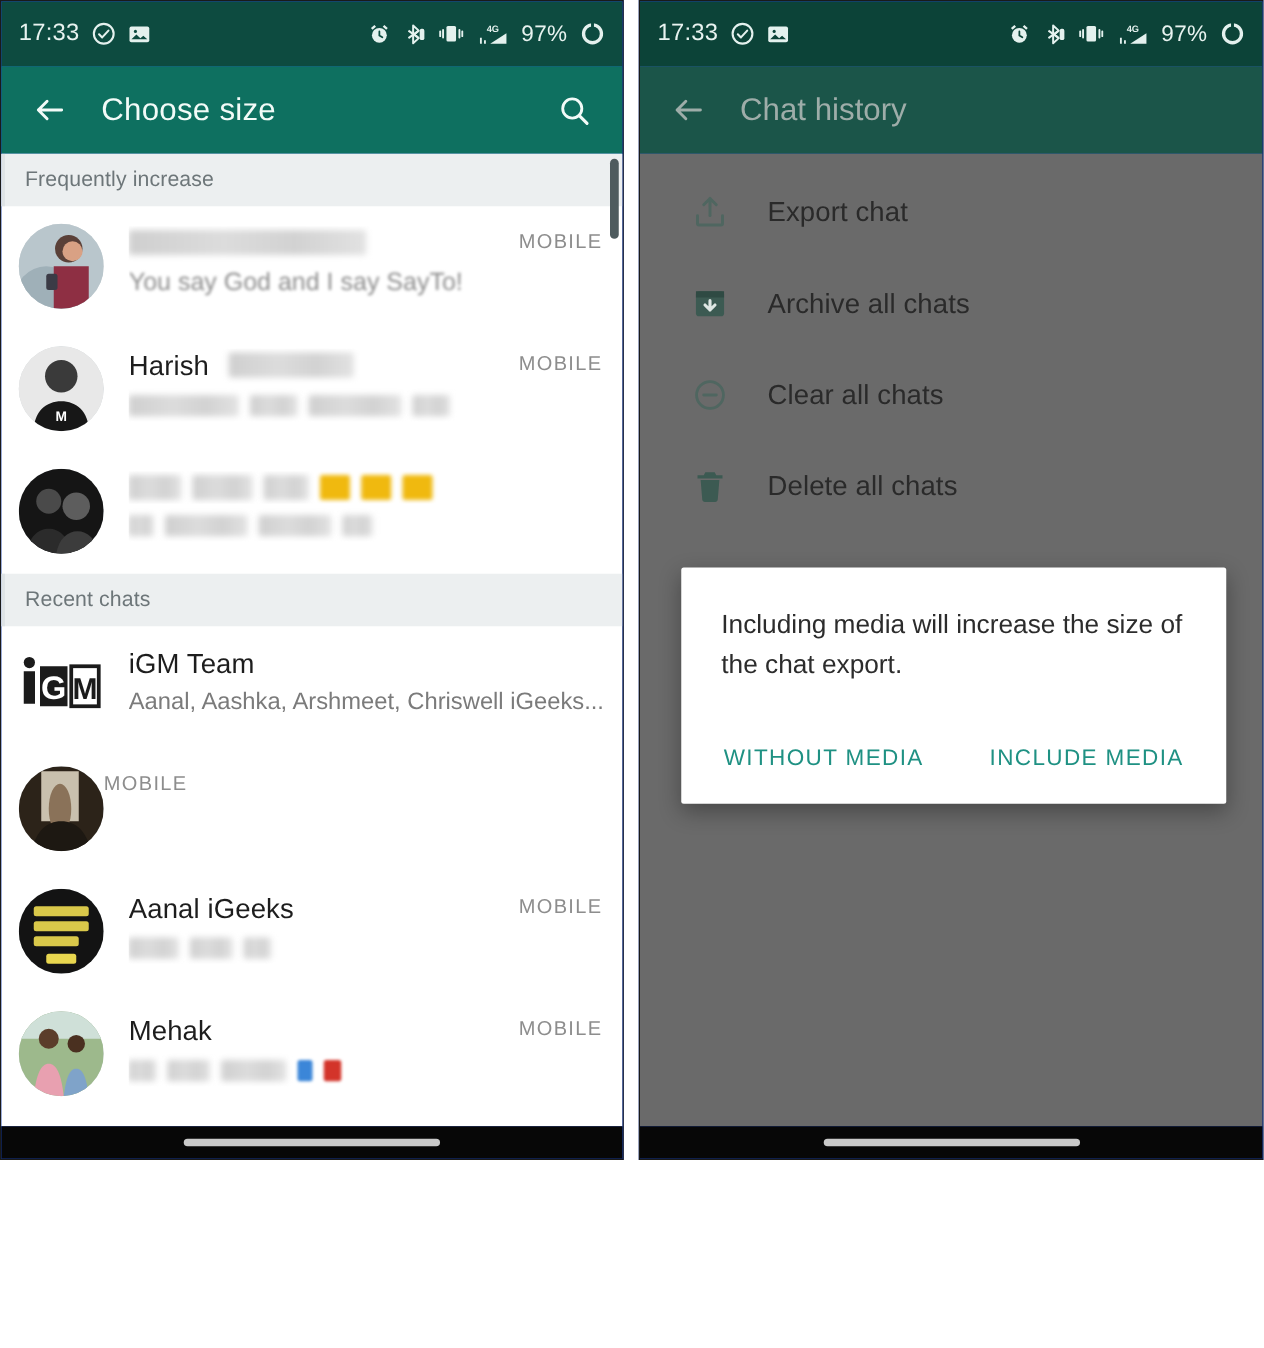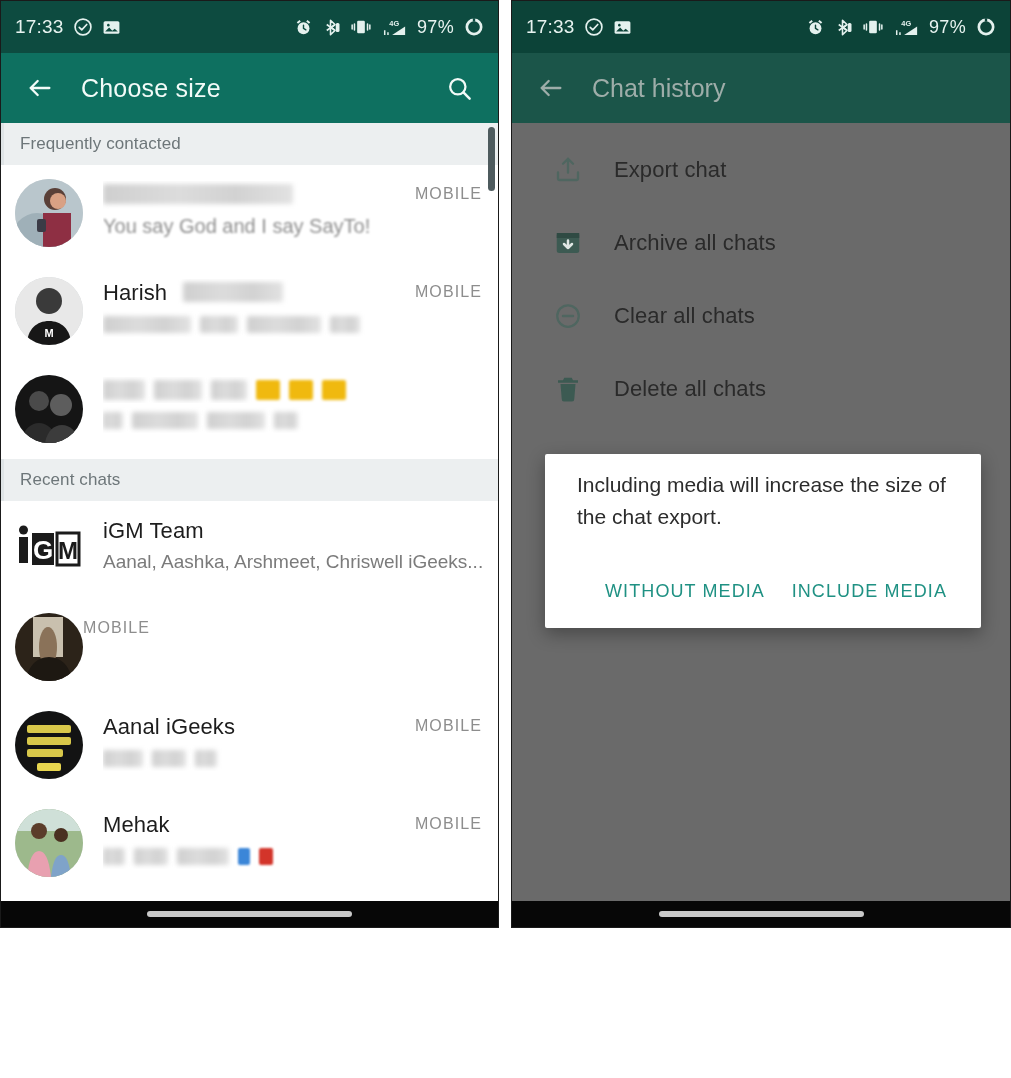--- a/index.html
+++ b/index.html
@@ -75,24 +75,24 @@
   .rp-appbar{height:70px;background:#1b5549;display:flex;align-items:center;
              padding:0 20px;box-sizing:border-box;}
   .rp-appbar .title{color:#9eada9;font-size:25px;}
   .rp-body{position:absolute;top:122px;left:0;right:0;bottom:26px;background:#6a6a6a;}
   .menu-item{display:flex;align-items:center;height:73px;padding-left:36px;box-sizing:border-box;}
   .menu-ic{width:40px;flex:0 0 40px;display:flex;align-items:center;justify-content:center;}
   .menu-label{font-size:22px;color:#2a2a2a;padding-left:26px;letter-spacing:.1px;}
 
   
   .dialog{position:absolute;left:33px;top:331px;width:436px;background:#ffffff;
-          border-radius:2px;box-shadow:0 6px 18px rgba(0,0,0,.32);padding:15px 32px 22px 32px;
+          border-radius:2px;box-shadow:0 6px 18px rgba(0,0,0,.32);padding:30px 32px 22px 32px;
           box-sizing:border-box;}
   .dlg-msg{font-size:21px;color:#2c2c2c;line-height:32px;}
-  .dlg-actions{display:flex;justify-content:space-between;margin-top:48px;padding:0 2px 4px 2px;margin-left:26px;}
+  .dlg-actions{display:flex;justify-content:space-between;margin-top:48px;padding:0 2px 4px 2px;}
   .dlg-btn{font-size:18px;letter-spacing:1.1px;cursor:pointer;}
 </style>
 </head>
 <body>
 
 <div class="shot">
 
   <div class="panel panel-left">
 
     <div class="statusbar">
@@ -162,21 +162,21 @@
         <svg width="27" height="27" viewBox="0 0 24 24">
             <circle cx="10.5" cy="10.5" r="6.8" fill="none" stroke="#f2fbf8" stroke-width="2"></circle>
             <path d="M15.5 15.5L21 21" stroke="#f2fbf8" stroke-width="2.2" stroke-linecap="round"></path>
           </svg>
       </div>
     </div>
 
     <div class="list">
 
       <div class="section">
-        <span class="section-label">Frequently contacted</span>
+        <span class="section-label">Frequently increase</span>
       </div>
 
       <div class="row">
         <div class="av">
           <svg width="68" height="68" viewBox="0 0 68 68">
               <rect width="68" height="68" fill="#b9c6cc"></rect>
               <ellipse cx="22" cy="62" rx="26" ry="28" fill="#9fb0b8"></ellipse>
               <circle cx="40" cy="20" r="11" fill="#5a4038"></circle>
               <path d="M28 34h28v40H28z" fill="#8e2f43"></path>
               <circle cx="43" cy="22" r="8" fill="#d9a184"></circle>

